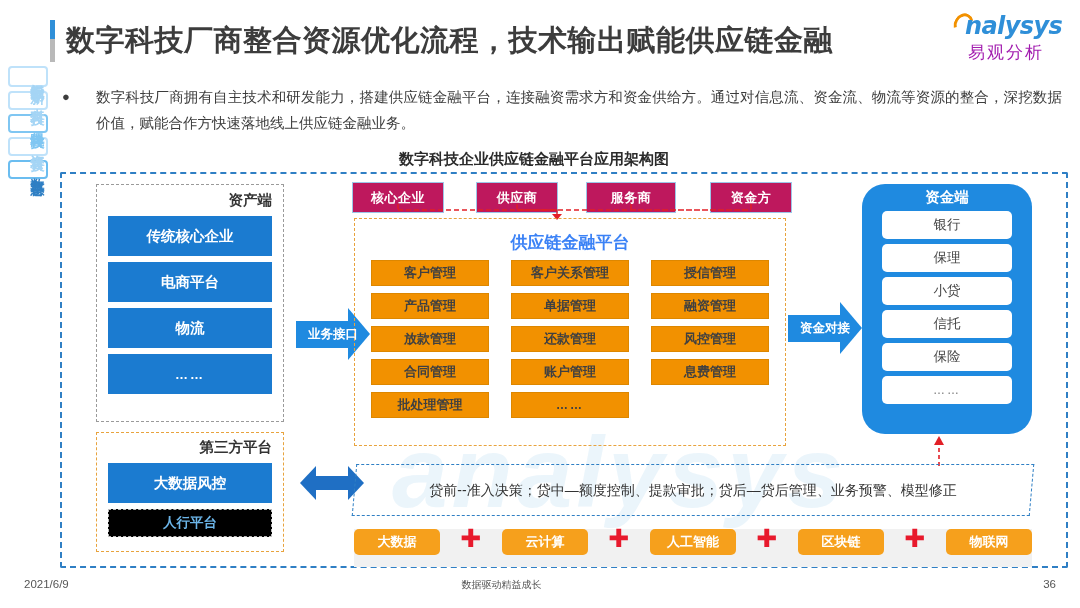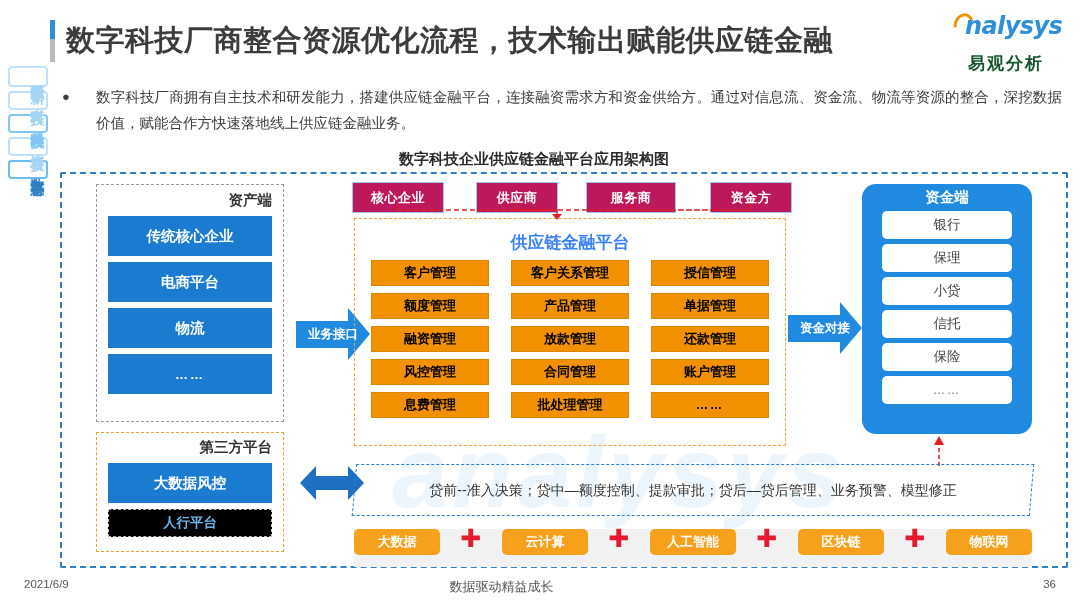--- a/index.html
+++ b/index.html
@@ -29,21 +29,21 @@
     border: 3.4px solid #f29100; border-radius: 50%;
     border-right-color: transparent; border-bottom-color: transparent;
     transform: rotate(30deg);
   }
   .logo-word {
     position: absolute; left: 19px; top: 0;
     font-size: 24px; font-weight: bold; font-style: italic; color: #2f8fd8;
     letter-spacing: -0.6px; font-family: "DejaVu Sans", sans-serif;
   }
   .logo-cn {
-    margin-top: 12px; font-size: 17px; font-weight: bold; color: #14532d; letter-spacing: 2px;
+    margin-top: 1px; font-size: 17px; font-weight: normal; color: #a21caf; letter-spacing: 2px;
   }
 
   
   .sidetabs { position: absolute; left: 8px; top: 66px; width: 40px; }
   .sidetab {
     width: 40px; margin-bottom: 4px; border: 2px solid #bfe2fa; border-radius: 4px;
     background: #fff; color: #a5d5f5; font-size: 14px; font-weight: bold;
     text-align: center; padding: 5px 0 6px; line-height: 16px;
     writing-mode: vertical-rl; text-orientation: upright; letter-spacing: 1px;
     display: flex; justify-content: center;
@@ -139,29 +139,29 @@
     position: absolute; left: 292px; top: 44px; width: 432px; height: 228px;
     border: 1.6px dashed #e8a33d; background: transparent; padding-top: 4px;
   }
   .platform-title { text-align: center; font-size: 17px; font-weight: bold; color: #3b82f6; margin-top: 8px; }
   .grid {
     display: grid; grid-template-columns: repeat(3, 1fr); gap: 7px 22px;
     padding: 6px 16px 0;
   }
   .mod {
     height: 26px; background: #f29100; border: 1px solid #dd8700;
-    color: #000000; font-size: 13px; font-weight: bold;
+    color: #404040; font-size: 13px; font-weight: bold;
     display: flex; align-items: center; justify-content: center;
   }
   .mod.dots { letter-spacing: 2px; font-size: 12px; }
 
   
   .fund-box {
     position: absolute; left: 800px; top: 10px; width: 170px; height: 250px;
-    background: #1f8ae0; border-radius: 14px; padding: 4px 20px 0;
+    background: #1f8ae0; border-radius: 23px; padding: 4px 20px 0;
   }
   .fund-head { text-align: center; color: #fff; font-size: 14.5px; font-weight: bold; margin-bottom: 4px; }
   .fund-item {
     height: 28px; margin-bottom: 5px; background: #fff; border-radius: 5px;
     color: #444; font-size: 13.5px; display: flex; align-items: center; justify-content: center;
   }
   .fund-item.dots { letter-spacing: 2px; font-size: 12px; color: #777; }
 
   
   .lifecycle {
@@ -192,21 +192,21 @@
   
   .watermark {
     position: absolute; left: 330px; top: 250px; width: 450px; height: 190px;
     font-size: 100px; font-weight: bold; font-style: italic; color: rgba(120,185,230,0.15);
     letter-spacing: 4px; pointer-events: none; overflow: hidden; line-height: 96px;
   }
 
   
   .footer { position: absolute; left: 0; top: 578px; width: 1080px; height: 22px; }
   .f-left { position: absolute; left: 24px; font-size: 11.5px; color: #555; }
-  .f-center { position: absolute; left: 0; width: 1003px; text-align: center; font-size: 13px; color: #555; font-family: Liberation Mono, monospace; }
+  .f-center { position: absolute; left: 0; width: 1003px; text-align: center; font-size: 10px; color: #555; font-family: Liberation Mono, monospace; }
   .f-right { position: absolute; right: 24px; font-size: 11.5px; color: #555; }
 </style>
 </head>
 <body>
 
 <div id="page">
 
   <div class="title-bar">
     <div class="title-accent"></div>
     <div class="title-text">数字科技厂商整合资源优化流程，技术输出赋能供应链金融</div>
@@ -281,21 +281,20 @@
       <path d="M165 6 L205 6 L205 11" stroke="#e21f26" stroke-width="1.4" fill="none"></path>
       <polygon points="200,10 210,10 205,16" fill="#e21f26"></polygon>
     </svg>
 
     <div class="platform">
       <div class="platform-title">供应链金融平台</div>
       <div class="grid">
         <div class="mod">客户管理</div>
         <div class="mod">客户关系管理</div>
         <div class="mod">授信管理</div>
-        <div class="mod">额度管理</div>
         <div class="mod">产品管理</div>
         <div class="mod">单据管理</div>
         <div class="mod">融资管理</div>
         <div class="mod">放款管理</div>
         <div class="mod">还款管理</div>
         <div class="mod">风控管理</div>
         <div class="mod">合同管理</div>
         <div class="mod">账户管理</div>
         <div class="mod">息费管理</div>
         <div class="mod">批处理管理</div>

